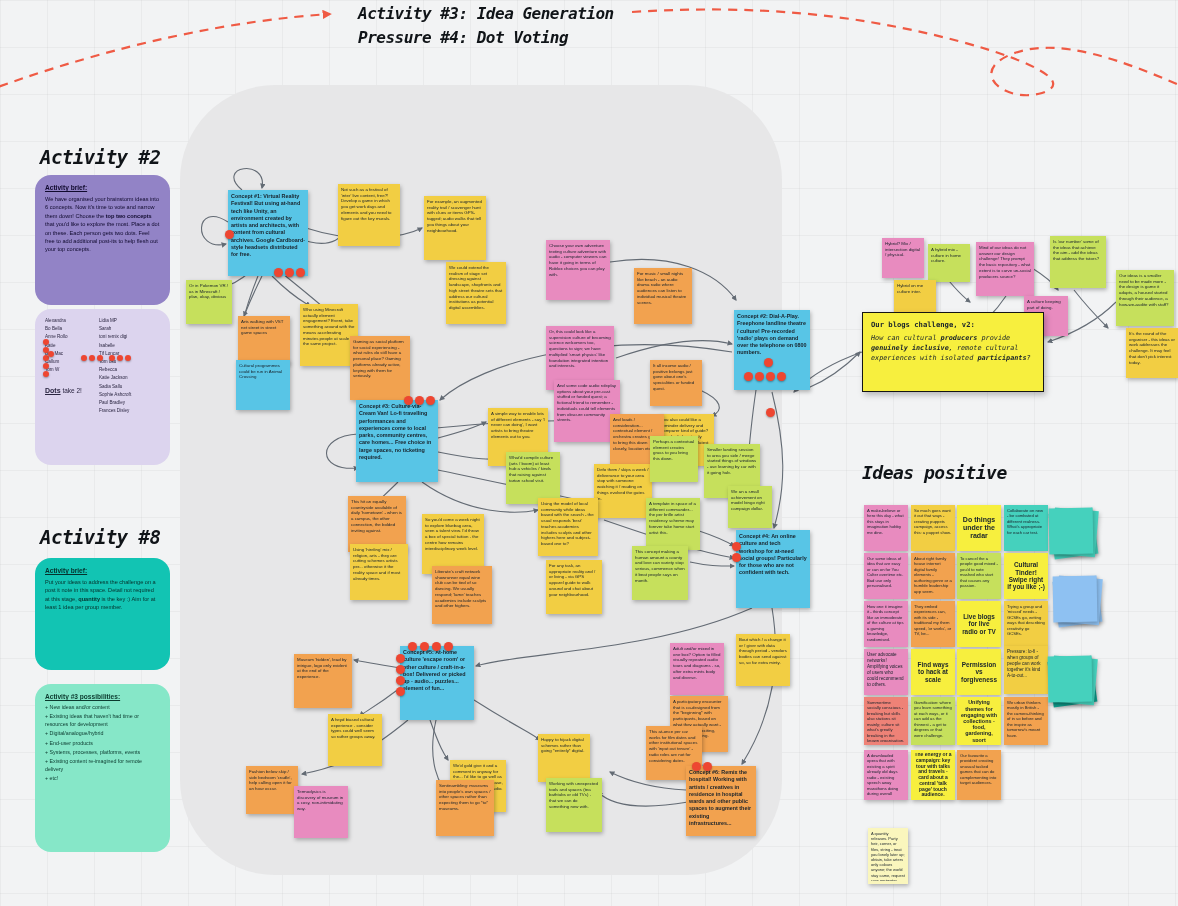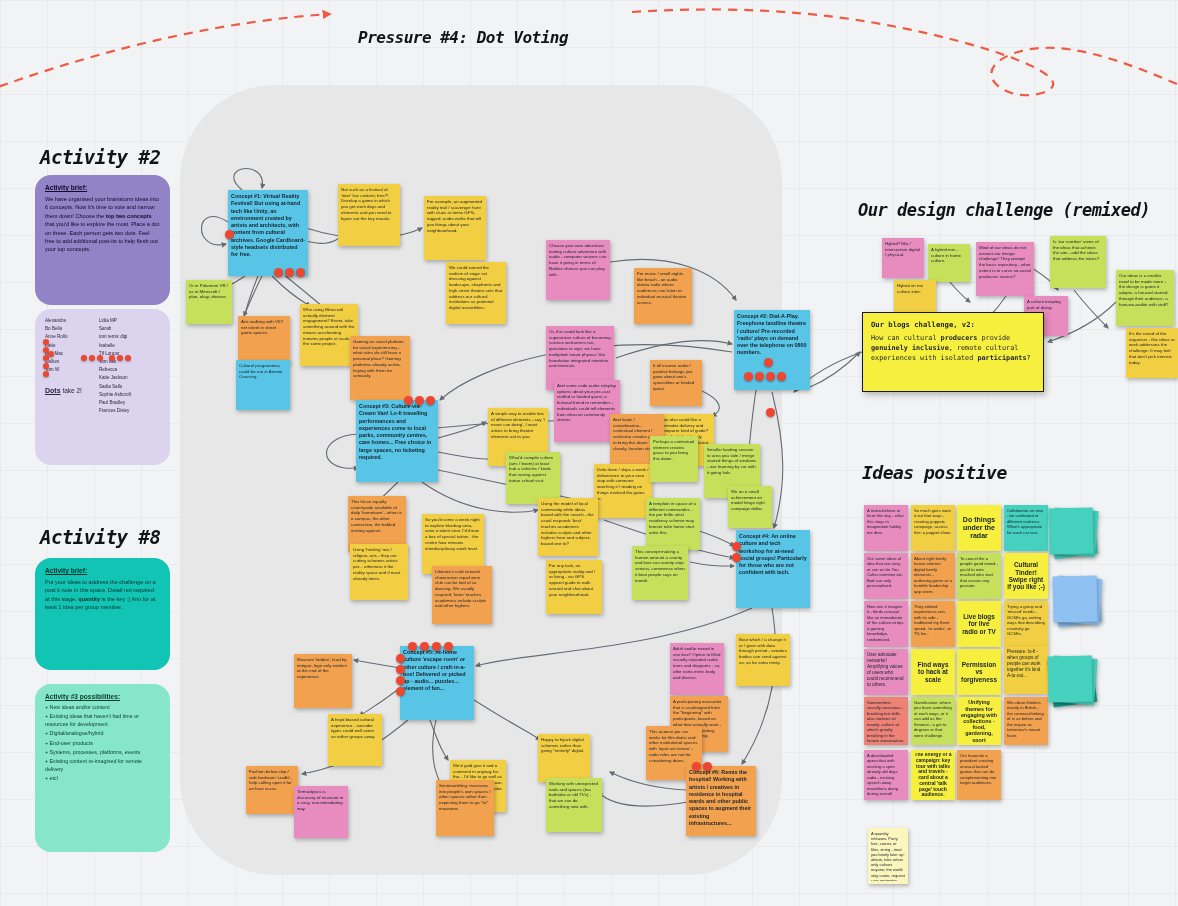--- a/index.html
+++ b/index.html
@@ -28,21 +28,21 @@
   .note.big .txt{font-weight:bold;text-align:center;display:flex;align-items:center;justify-content:center;line-height:1.15;}
   .vote-dot{position:absolute;width:9px;height:9px;border-radius:50%;background:#ee4631;box-shadow:0 1px 2px rgba(0,0,0,.35);}
   .vote-dot.small{width:6px;height:6px;}
   .stack{position:absolute;width:44px;height:46px;}
   .sheet{position:absolute;width:44px;height:46px;box-shadow:1px 2px 4px rgba(0,0,0,.25);}
   .sheet.s1{transform:rotate(-8deg) translate(2px,3px);}
   .sheet.s2{transform:rotate(5deg) translate(4px,1px);}
   .sheet.s3{transform:rotate(-1deg);}
   .challenge-note{position:absolute;left:862px;top:312px;width:182px;height:80px;border:1.6px solid #141414;box-sizing:border-box;padding:7px 8px;box-shadow:2px 3px 6px rgba(0,0,0,.25);font-family:"DejaVu Sans Mono",monospace;}
   .ch-title{font-size:7.2px;font-weight:bold;margin-bottom:4px;}
-  .ch-body{font-size:6.8px;line-height:1.5;}
+  .ch-body{font-size:6.8px;line-height:1.5;font-style:italic;}
 </style>
 </head>
 <body>
 
 <div class="canvas">
 
   <div class="board"></div>
 
   <svg class="layer" width="1178" height="906">
     <defs>
@@ -379,20 +379,21 @@
       <div class="vote-dot" style="left: 766px; top: 408px;"></div>
     </div>
 
   <svg class="layer" width="1178" height="906">
     <g fill="none" stroke="#ef5a44" stroke-width="2.2" stroke-dasharray="9 7">
       <path d="M-16,92 C120,42 238,20 330,14" marker-end="url(#arrR)"></path>
       <path d="M632,12 C762,4 852,16 930,34 C1008,52 1082,80 1042,93 C1006,104 966,72 1012,54 C1058,36 1122,60 1186,88"></path>
     </g>
   </svg>
 
+  <div class="h-top" style="left:358px;top:4px;">Activity #3: Idea Generation</div>
   <div class="h-top" style="left:358px;top:28px;">Pressure #4: Dot Voting</div>
 
   <div class="h-side" style="left:40px;top:146px;">Activity #2</div>
 
   <div class="panel" style="left:35px;top:175px;width:135px;height:130px;background:#9283c6;color:#100a2e;">
     <div class="p-title">Activity brief:</div>
     <div class="p-body"><span>We have organised your brainstorm ideas into 6 concepts. Now it's time to vote and narrow them down! Choose the </span><b>top two concepts</b><span> that you'd like to explore the most. Place a dot on these. Each person gets two dots. Feel free to add additional post-its to help flesh out your top concepts.</span></div>
   </div>
 
   <div class="panel" style="left:35px;top:309px;width:135px;height:156px;background:#dcd4ee;color:#2a2540;">
@@ -450,21 +451,20 @@
         <div class="poss-row">+ New ideas and/or content</div>
         <div class="poss-row">+ Existing ideas that haven't had time or resources for development</div>
         <div class="poss-row">+ Digital/analogue/hybrid</div>
         <div class="poss-row">+ End-user products</div>
         <div class="poss-row">+ Systems, processes, platforms, events</div>
         <div class="poss-row">+ Existing content re-imagined for remote delivery</div>
         <div class="poss-row">+ etc!</div>
       </div>
   </div>
 
-  <div class="h-side" style="left:858px;top:200px;font-size:17px;">Our design challenge (remixed)</div>
 
   <div class="challenge-note" style="background:#f7ef3e;">
     <div class="ch-title">Our blogs challenge, v2:</div>
     <div class="ch-body"><span>How can cultural </span><b>producers</b><span> provide </span><b>genuinely inclusive</b><span>, remote cultural experiences with isolated </span><b>participants</b><span>?</span></div>
   </div>
 
   <div class="h-side" style="left:862px;top:462px;font-size:18px;">Ideas positive</div>
 
 </div>
 

